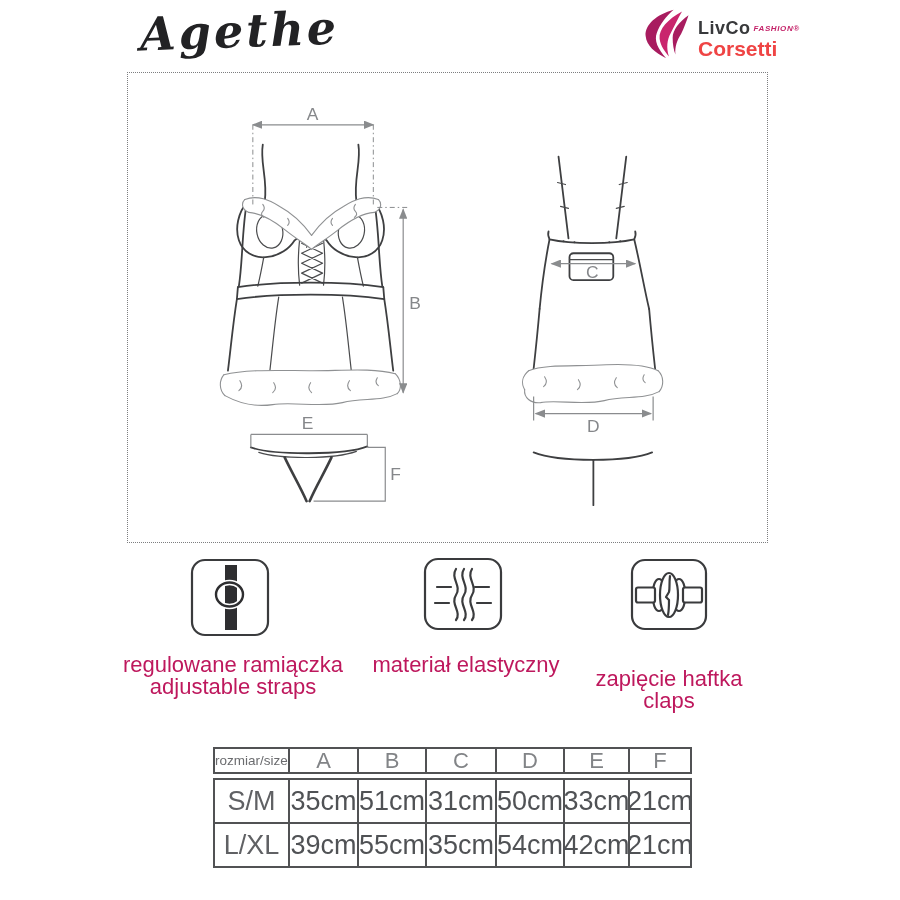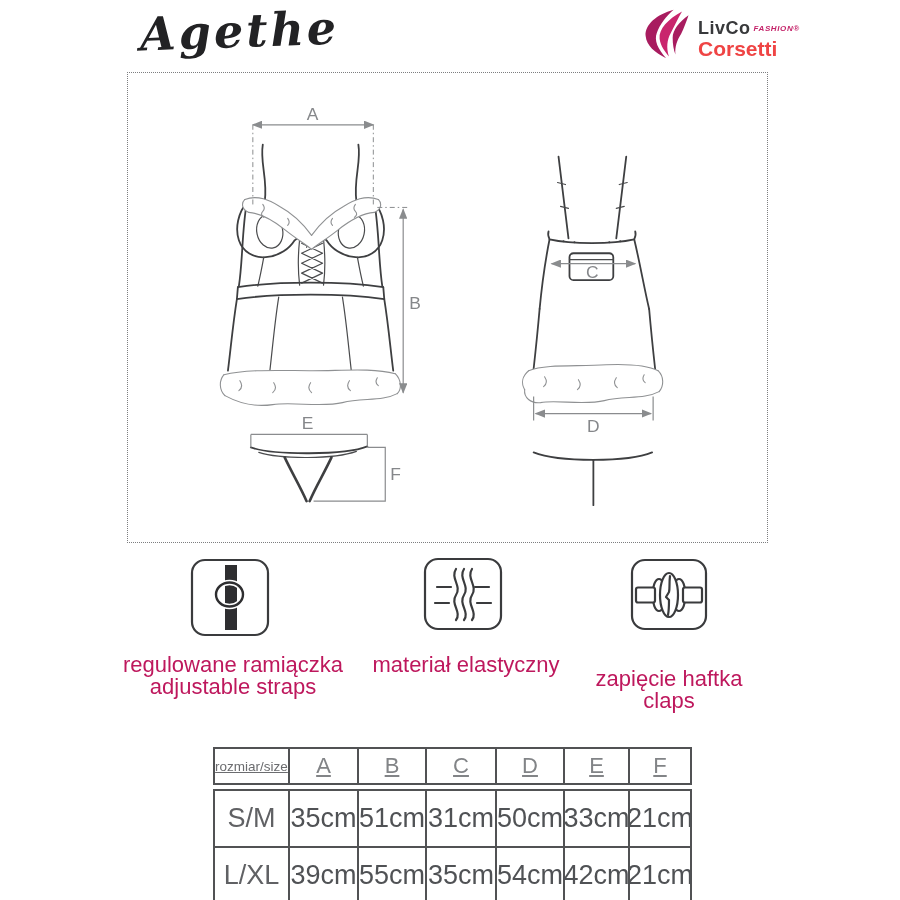--- a/index.html
+++ b/index.html
@@ -39,22 +39,22 @@
                      font-size:22px; line-height:21.5px; color:#be185d; }
 
   .size-table { position:absolute; left:213px; top:747px; color:#505255; }
   .thead { display:flex; border:2px solid #515254; box-sizing:border-box; background:#fff; }
   .tbody { display:flex; flex-direction:column; border:2px solid #515254; box-sizing:border-box; margin-top:4px; }
   .trow  { display:flex; border-bottom:2px solid #515254; }
   .trow:last-child { border-bottom:none; }
   .hc, .tc { box-sizing:border-box; border-right:2px solid #515254;
              display:flex; align-items:center; justify-content:center; }
   .hc:last-child, .tc:last-child { border-right:none; }
-  .hc { height:34px;text-decoration:underline; }
-  .tc { height:55px; font-size:27px; }
+  .hc { height:23px; }
+  .tc { height:42px; font-size:27px; }
   .hc-size { font-size:13.5px; color:#6b6c6f; }
   .hc-letter { font-size:22px; color:#828487; }
   .tc-rowlabel { color:#606164; }
   .w0{width:75px}.w1{width:69px}.w2{width:68px}.w3{width:70px}.w4{width:68px}.w5{width:65px}.w6{width:60px}
 </style>
 </head>
 <body>
 
 <div class="page">
 

